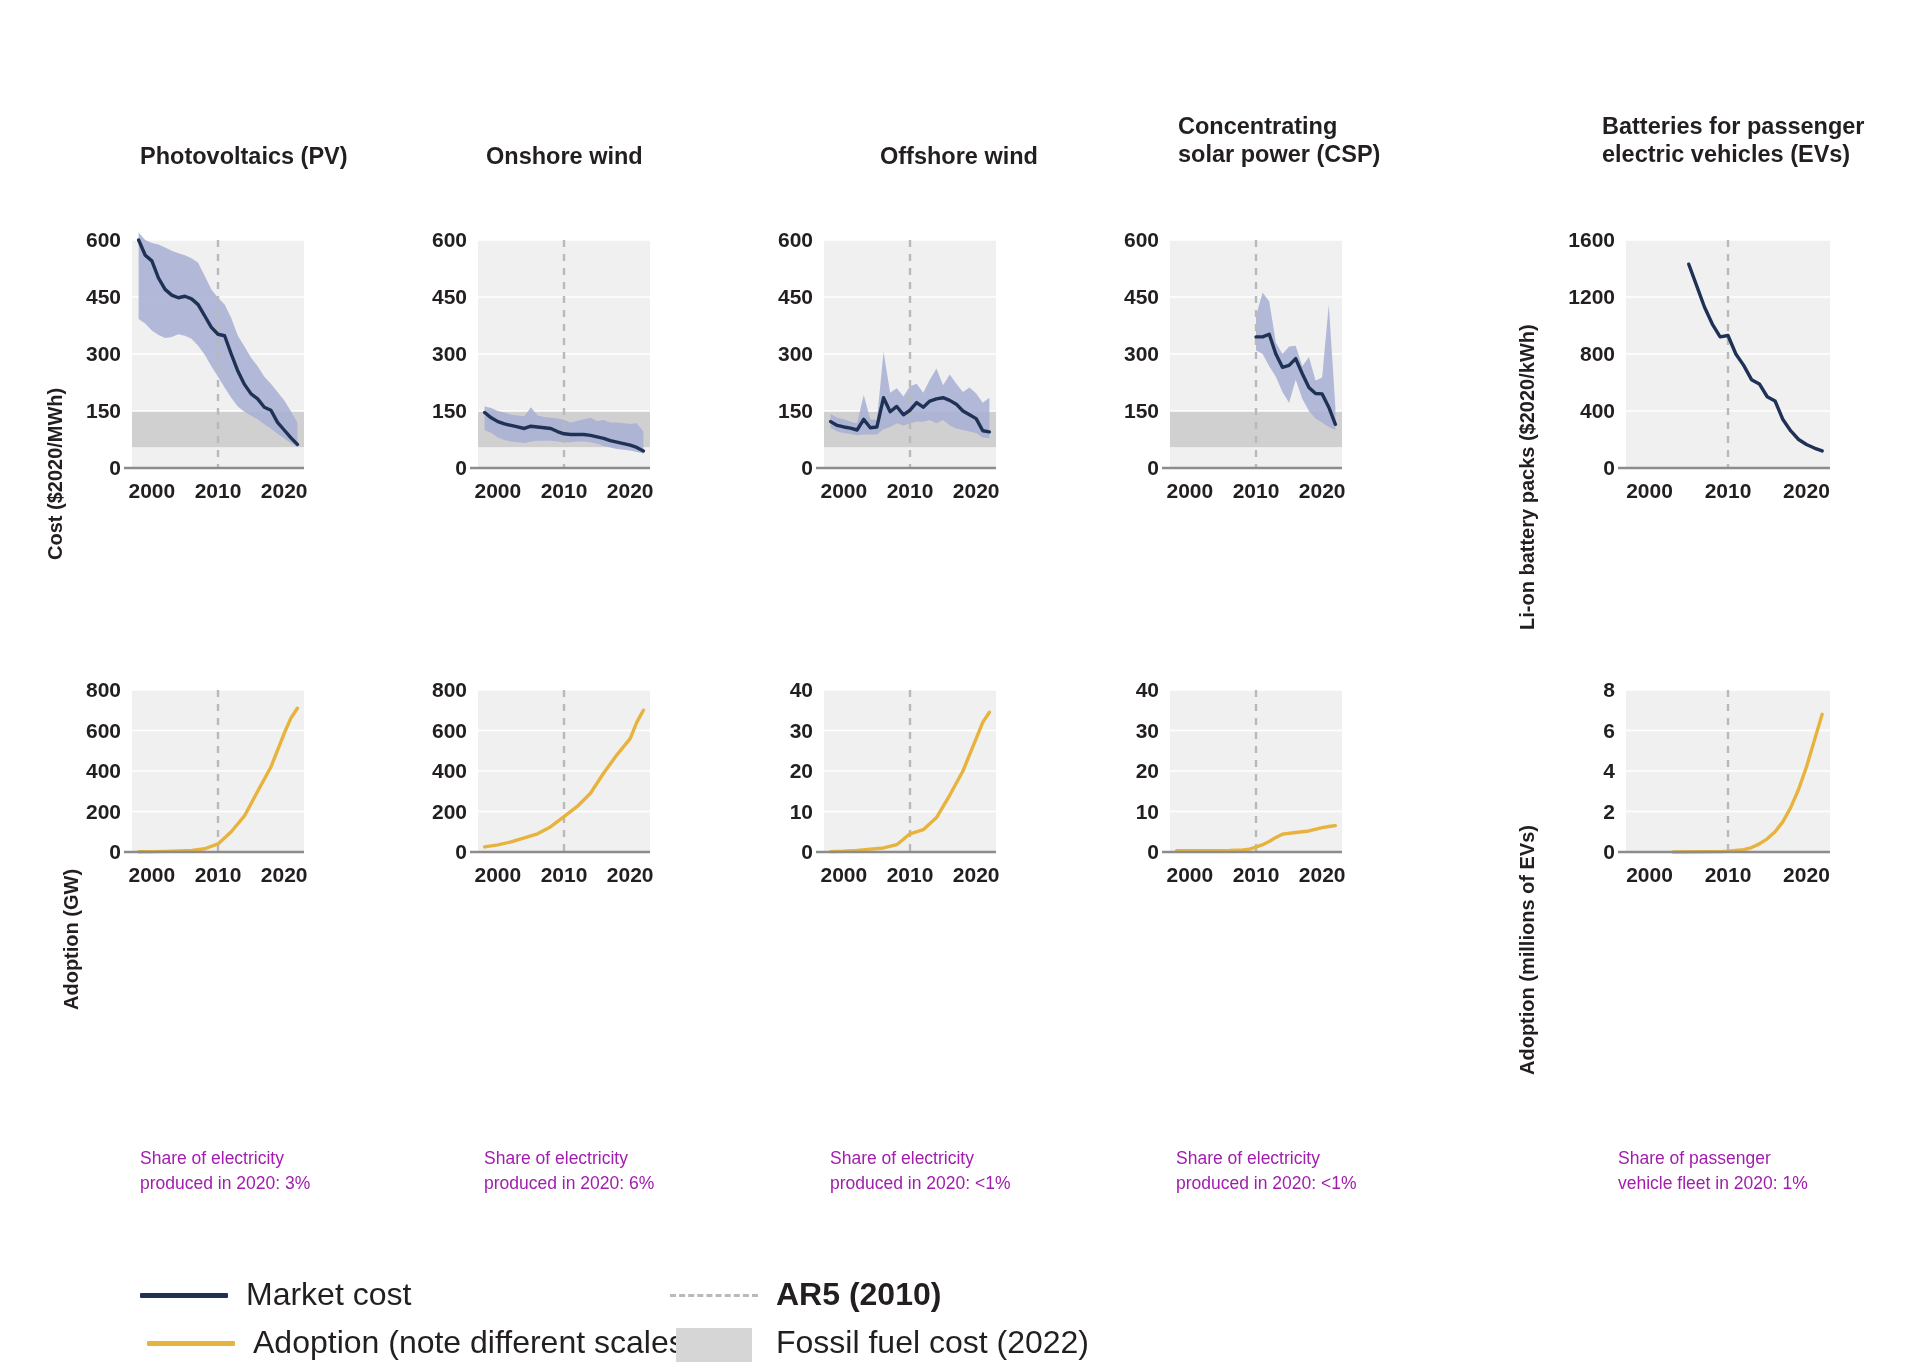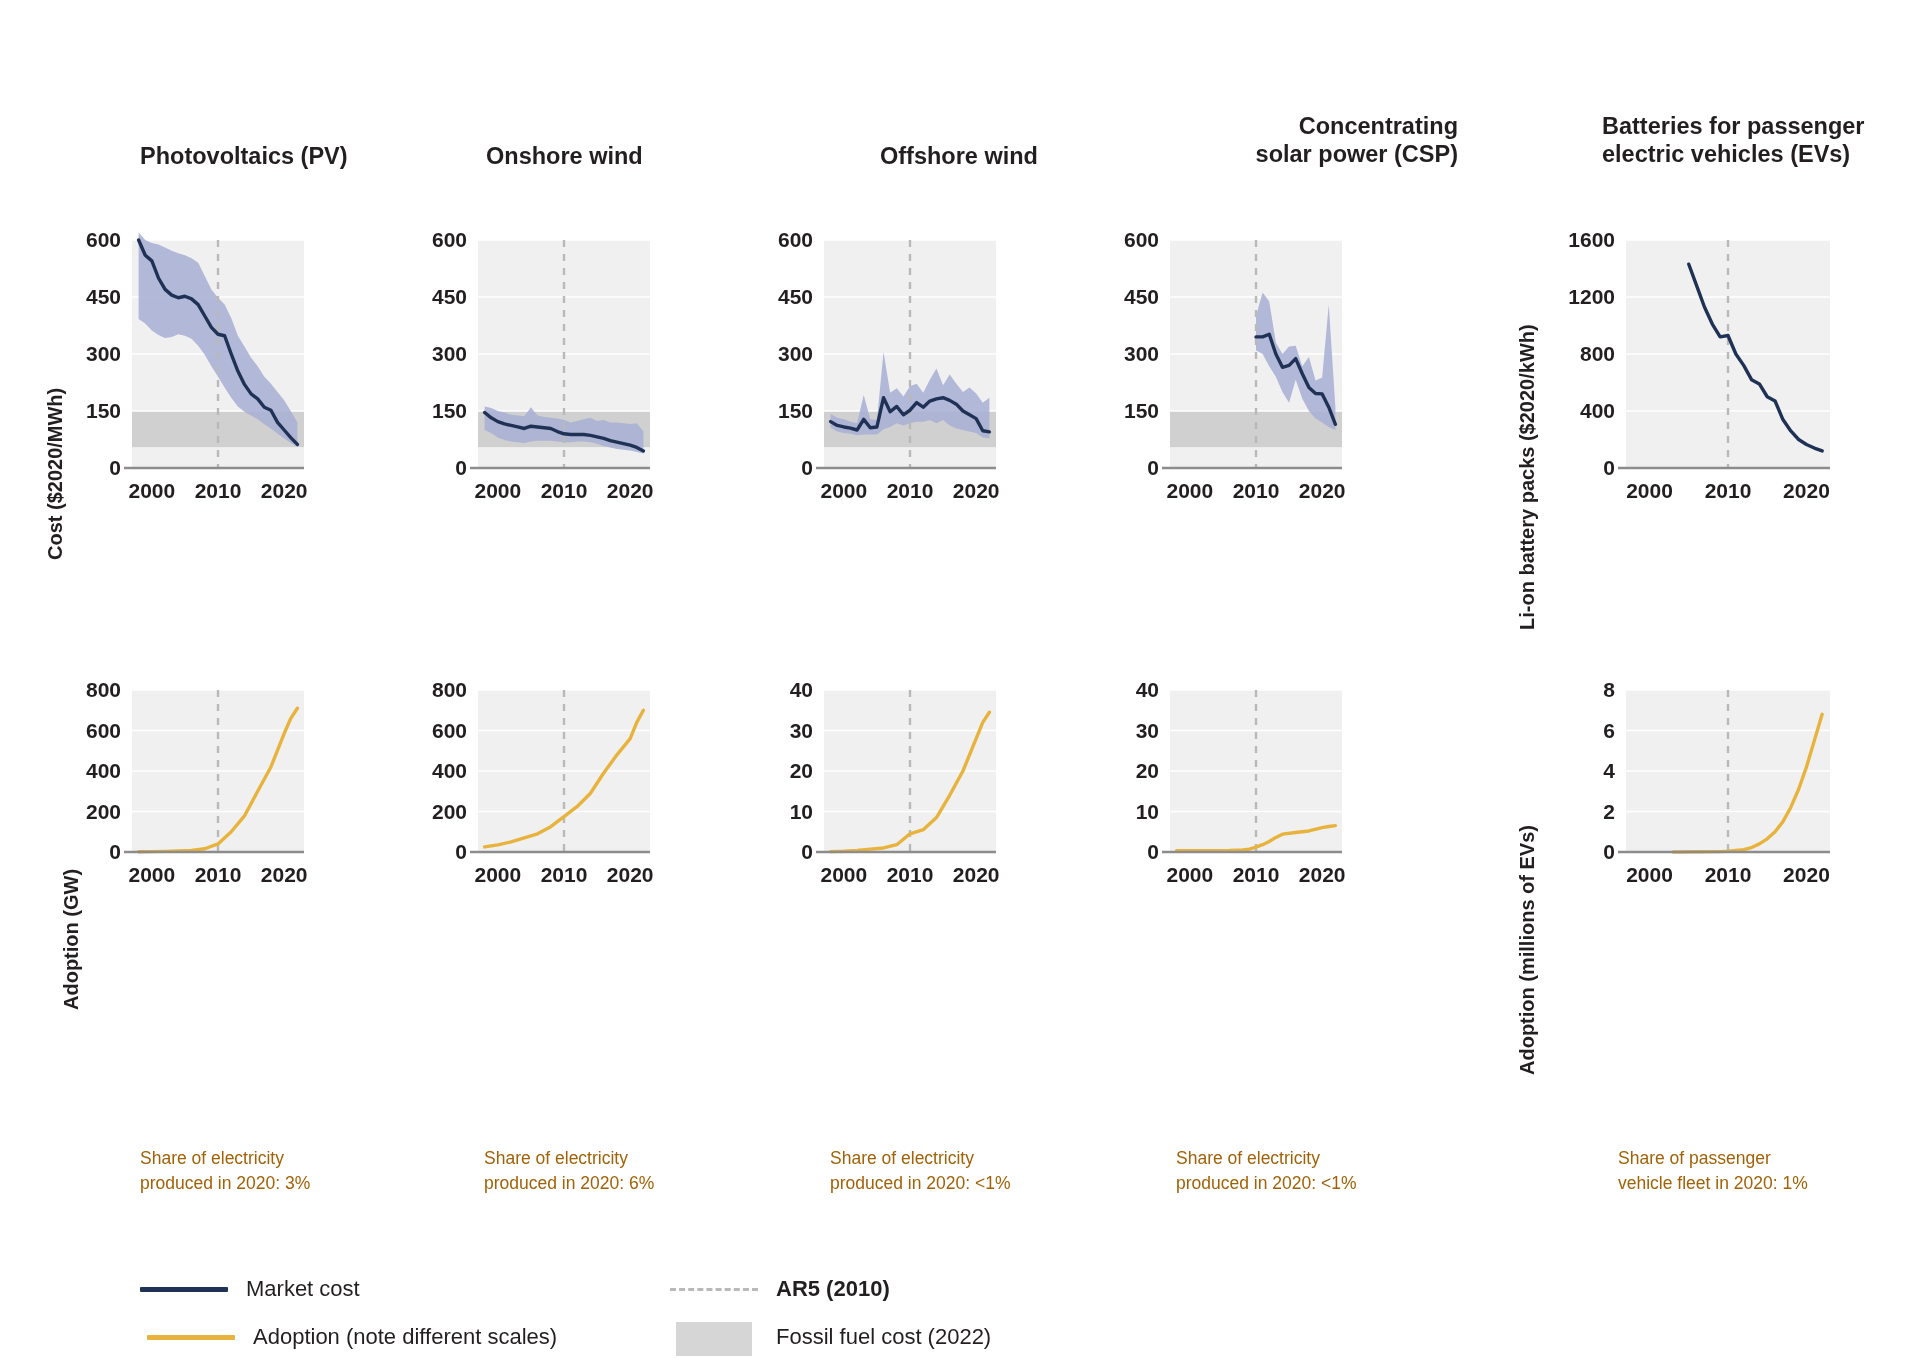--- a/index.html
+++ b/index.html
@@ -31,42 +31,42 @@
   .ylab{
     position:absolute;
     font-size:20px;font-weight:bold;color:#231f20;
     transform-origin:0 0;transform:rotate(-90deg);
     white-space:nowrap;
   }
 
   
   .caption{
     position:absolute;font-size:17.5px;line-height:1.42;
-    color:#a16207;white-space:pre-line;
+    color:#a21caf;white-space:pre-line;
   }
 
   
   .legend{position:absolute;left:140px;top:1276px;width:1100px;}
   .leg-row{position:absolute;display:flex;align-items:center;}
   .leg-swatch{width:88px;height:22px;position:relative;margin-right:18px;flex:0 0 auto;}
   .leg-line{position:absolute;left:0;top:9px;width:88px;height:5px;border-radius:1px;}
   .leg-dash{position:absolute;left:0;top:10px;width:88px;height:0;border-top:3px dashed #b9b9b9;}
   .leg-box{position:absolute;left:6px;top:-4px;width:76px;height:34px;background:#d6d6d6;}
-  .leg-text{font-size:22px;color:#231f20;white-space:nowrap;}
+  .leg-text{font-size:32px;color:#231f20;white-space:nowrap;}
 </style>
 </head>
 <body>
 
 <div class="page">
 
 
   <div class="col-title" style="left:140px;top:143px;width:260px;">Photovoltaics (PV)</div>
   <div class="col-title" style="left:486px;top:143px;width:260px;">Onshore wind</div>
   <div class="col-title" style="left:880px;top:143px;width:260px;">Offshore wind</div>
-  <div class="col-title" style="left:1178px;top:113px;width:280px;text-align:right;">Concentrating<br>solar power (CSP)</div>
+  <div class="col-title" style="left:1178px;top:113px;width:280px;">Concentrating<br>solar power (CSP)</div>
   <div class="col-title" style="left:1602px;top:113px;width:330px;">Batteries for passenger<br>electric vehicles (EVs)</div>
 
   <div class="ylab" style="left:44px;top:560px;">Cost ($2020/MWh)</div>
   <div class="ylab" style="left:60px;top:1010px;">Adoption (GW)</div>
   <div class="ylab" style="left:1516px;top:630px;">Li-on battery packs ($2020/kWh)</div>
   <div class="ylab" style="left:1516px;top:1075px;">Adoption (millions of EVs)</div>
 
   <div class="cell" id="c-pv-cost" style="left:60px;top:228px;">
       <svg width="250" height="298" viewBox="0 0 250 298" class="plotsvg">
         <rect x="72" y="12" width="172" height="228" fill="#f0f0f0"></rect>

